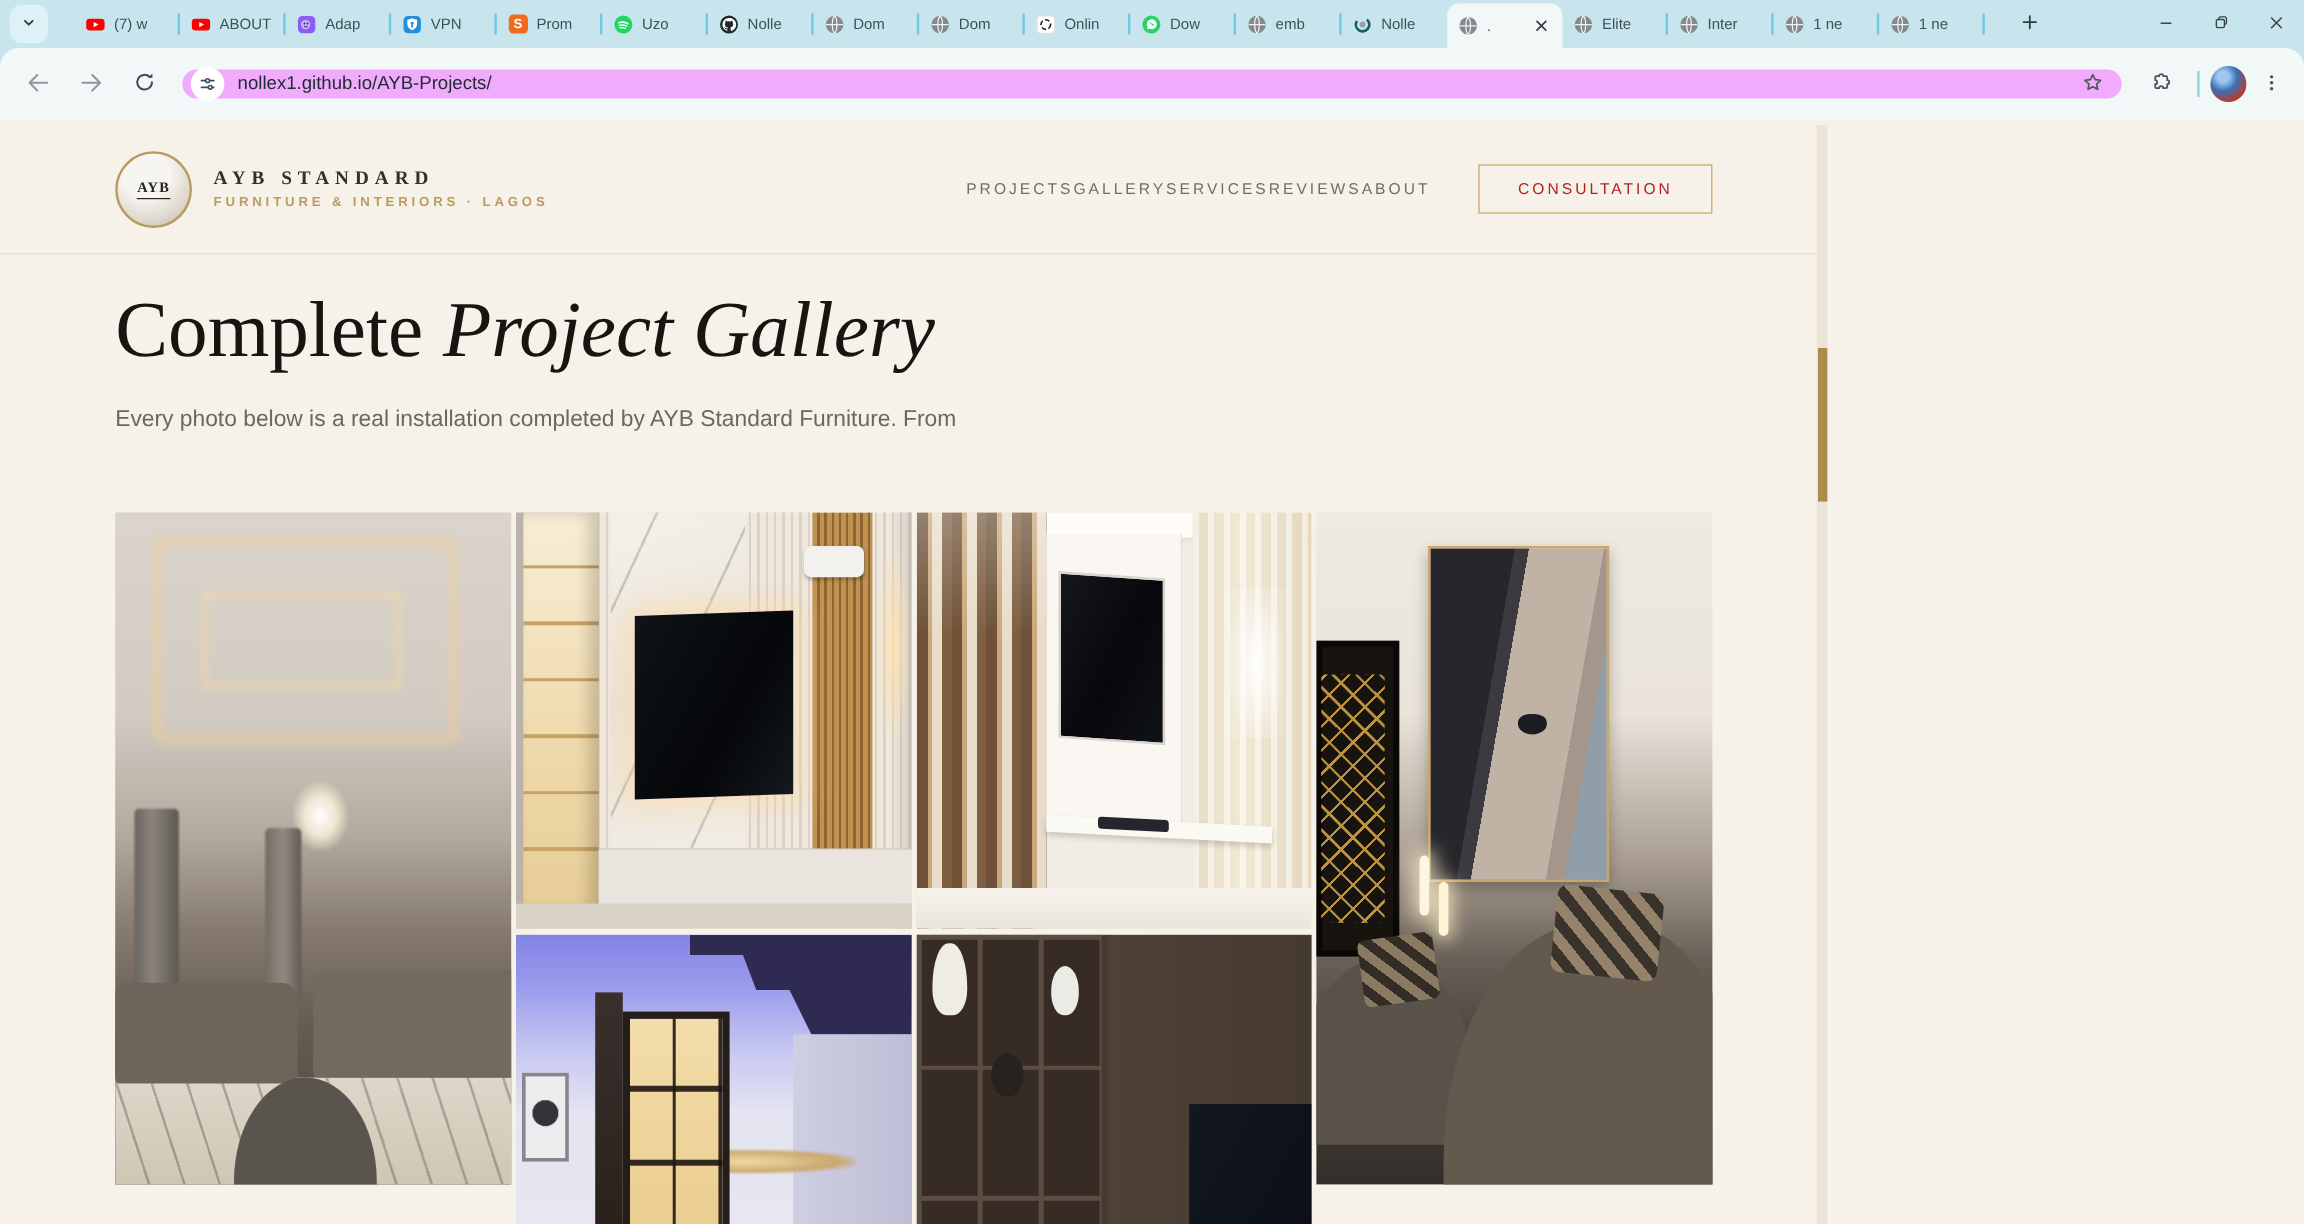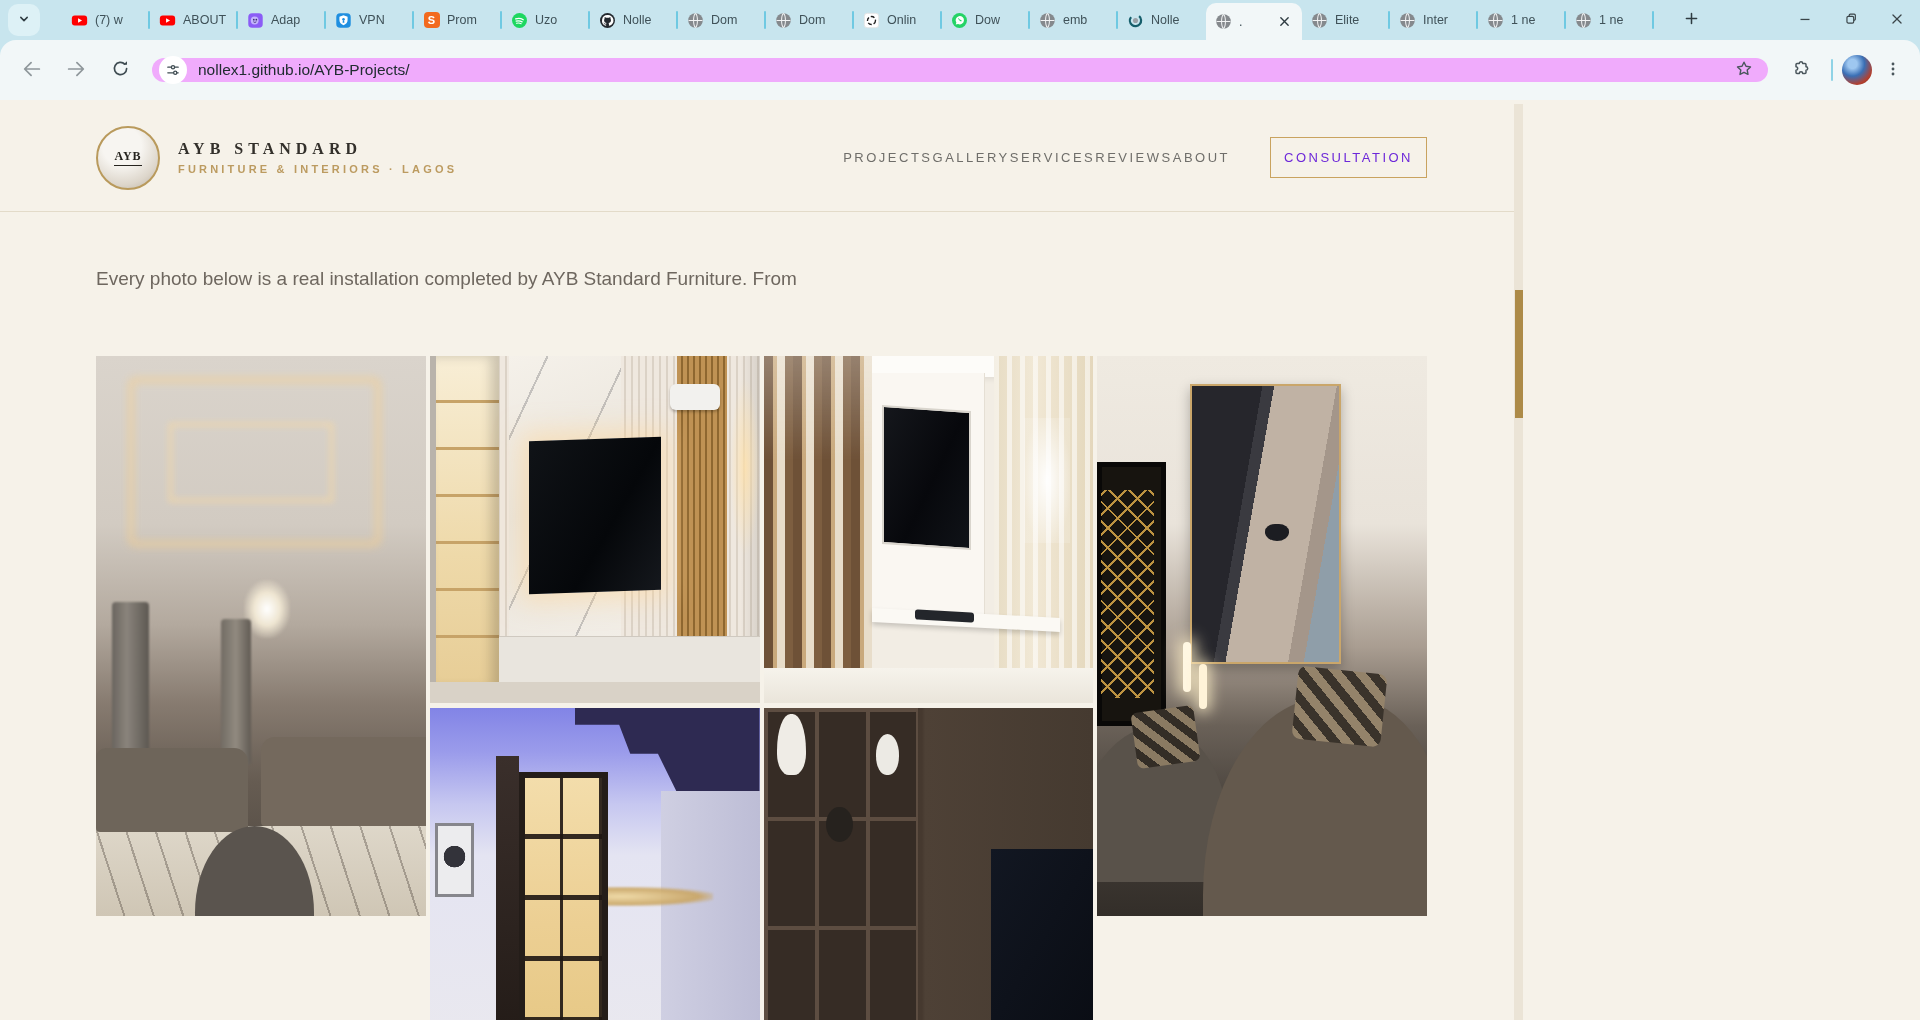--- a/index.html
+++ b/index.html
@@ -56,22 +56,22 @@
           background:radial-gradient(circle at 40% 30%, #f7f5f1 0 35%, #ddd6cb 70%, #b6ad9f 100%);
           display:flex; align-items:center; justify-content:center; overflow:hidden; }
   .logo-mono { font:700 12px "Liberation Serif", serif; color:#26241f; letter-spacing:1px;
                border-bottom:1px solid #26241f; padding-bottom:1px; }
   .brand { margin-left:18px; }
   .brand-name { font-family:"Liberation Serif", serif; font-size:16px; letter-spacing:5px;
                 color:#33302b; font-weight:600; }
   .brand-tag { margin-top:5px; font-size:11px; letter-spacing:3.2px; color:#bc9b60; font-weight:700; }
   .main-nav { margin-left:auto; display:flex; align-items:center; }
   .nav-link { font-size:13px; letter-spacing:2.5px; color:#6f6e6a; text-decoration:none; cursor:pointer; }
-  .cta { margin-left:40px; border:1px solid #c9a35f; color:#6d28d9; font-size:13px; letter-spacing:2.5px;
-         padding:12px 13px; text-decoration:none; cursor:pointer; background:transparent; }
+  .cta { margin-left:40px; border:1px solid #c9a35f; color:#b91c1c; font-size:13px; letter-spacing:2.5px;
+         padding:12px 32px; text-decoration:none; cursor:pointer; background:transparent; }
 
   .hero { padding:28px 96px 0; }
   .hero h1 { font-family:"Liberation Serif", serif; font-weight:400; font-size:66px; line-height:1.08;
              color:#161511; }
   .hero h1 em { font-style:italic; }
   .hero p { margin-top:22px; font-size:19px; line-height:34px; color:#6e675f; }
 
   .gallery { margin-top:60px; padding:0 96px; display:flex; gap:4px; }
   .gcol { flex:1; display:flex; flex-direction:column; gap:5px; min-width:0; }
   .photo { position:relative; overflow:hidden; width:100%; }
@@ -490,20 +490,21 @@
         <a class="nav-link">PROJECTS</a>
         <a class="nav-link">GALLERY</a>
         <a class="nav-link">SERVICES</a>
         <a class="nav-link">REVIEWS</a>
         <a class="nav-link">ABOUT</a>
       </nav>
     <a class="cta">CONSULTATION</a>
   </header>
 
   <section class="hero">
+    <h1><span>Complete</span> <em>Project Gallery</em></h1>
     <p><span>Every photo below is a real installation completed by AYB Standard Furniture. From</span><br></p>
   </section>
 
   <div class="gallery">
     <div class="gcol">
       <figure class="photo p1">
         <div class="floor"></div>
         <div class="led-outer"></div>
         <div class="led-inner"></div>
         <div class="chandelier"></div>

